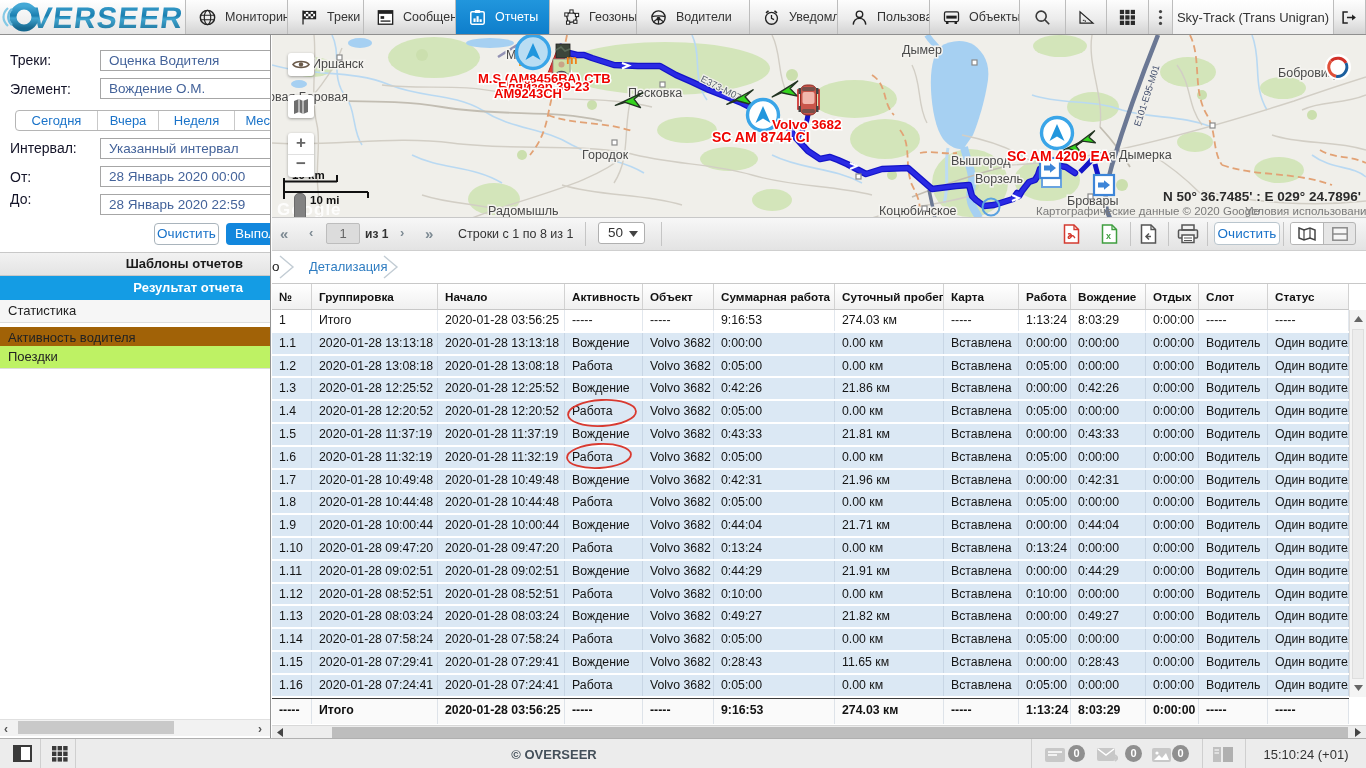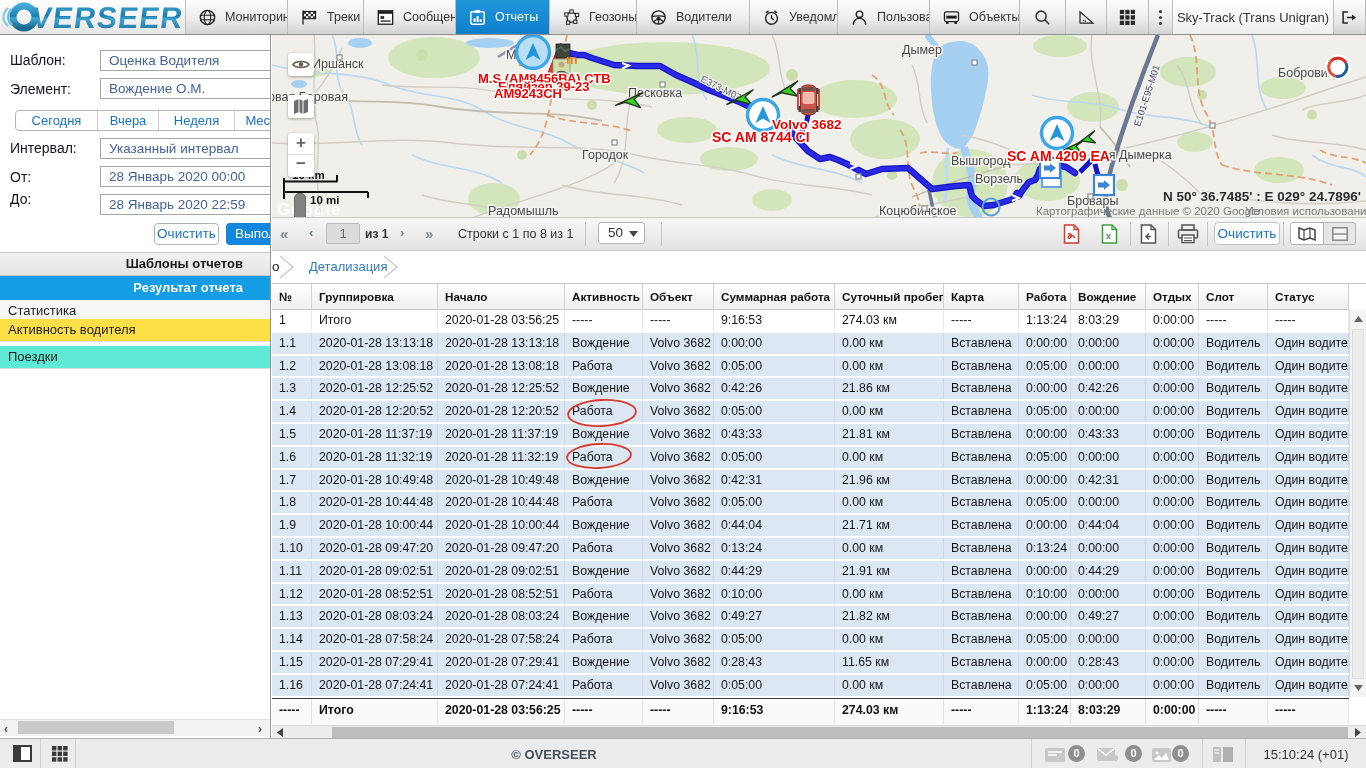--- a/index.html
+++ b/index.html
@@ -156,38 +156,38 @@
       <span class="ic" style="margin:0">
         <svg width="20" height="18" viewBox="0 0 20 18">
           <path d="M8 2.5 H2.5 V15.5 H8" fill="none" stroke="#222" stroke-width="1.8"></path>
           <path d="M7 9 H16" stroke="#222" stroke-width="1.8"></path>
           <path d="M13 5.5 L17.5 9 L13 12.5 Z" fill="#222"></path>
         </svg>
       </span>
     </div>
   </div>
 <div class="abs" style="left:0;top:35px;width:271px;height:703px;background:#fff;border-right:1px solid #949494;overflow:hidden">
-    <div class="sb-lbl" style="top:17px">Шаблон:</div>
+    <div class="sb-lbl" style="top:17px">Треки:</div>
     <div class="sb-inp" style="top:15px">Оценка Водителя</div>
     <div class="sb-lbl" style="top:46px">Элемент:</div>
     <div class="sb-inp" style="top:43px">Вождение О.М.</div>
     <div class="abs" style="left:15px;top:75px;width:256px;height:21px;border:1px solid #b5b5b5;border-radius:4px 0 0 4px;background:#fff;overflow:hidden;white-space:nowrap"><span class="pbt" style="width:82px">Сегодня</span><span class="pbt" style="width:61px">Вчера</span><span class="pbt" style="width:76px">Неделя</span><span class="pbt" style="width:60px;border-right:none">Месяц</span></div>
     <div class="sb-lbl" style="top:105px">Интервал:</div>
     <div class="sb-inp" style="top:103px">Указанный интервал</div>
     <div class="sb-lbl" style="top:134px">От:</div>
     <div class="sb-inp" style="top:131px">28 Январь 2020 00:00</div>
     <div class="sb-lbl" style="top:156px">До:</div>
     <div class="sb-inp" style="top:159px">28 Январь 2020 22:59</div>
     <div class="abs" style="left:154px;top:188px;width:65px;height:22px;border:1px solid #a9b4bc;border-radius:4px;color:#1a73c9;font-size:13.5px;text-align:center;line-height:20px;background:#fff">Очистить</div>
     <div class="abs" style="left:226px;top:188px;width:68px;height:22px;border-radius:4px;color:#fff;font-size:13.5px;padding-left:9px;line-height:22px;background:#1287dd">Выполнить</div>
     <div class="mrow" style="top:217px;height:24px;background:linear-gradient(#f2f2f2,#e4e4e4);border-top:1px solid #c8c8c8;border-bottom:1px solid #c8c8c8;font-weight:bold;color:#1a1a1a;text-align:right;padding:3px 27px 0 0">Шаблоны отчетов</div>
     <div class="mrow" style="top:241px;height:24px;background:#149ce4;font-weight:bold;color:#fff;text-align:right;padding:4px 27px 0 0">Результат отчета</div>
     <div class="mrow" style="top:265px;height:23px;background:#f6f6f6;border-bottom:1px solid #ddd;color:#222;padding:3px 0 0 8px">Статистика</div>
-    <div class="mrow" style="top:284px;height:23px;background:#fde047;border-bottom:1px solid #ddd;color:#222;padding:3px 0 16px 8px">Активность водителя</div>
-    <div class="mrow" style="top:311px;height:23px;background:#5eead4;border-bottom:1px solid #ddd;color:#222;padding:3px 0 0 8px">Поездки</div>
+    <div class="mrow" style="top:292px;height:23px;background:#a16207;border-bottom:1px solid #ddd;color:#222;padding:3px 0 16px 8px">Активность водителя</div>
+    <div class="mrow" style="top:311px;height:23px;background:#bef264;border-bottom:1px solid #ddd;color:#222;padding:3px 0 0 8px">Поездки</div>
     <div class="abs" style="left:0;top:684px;width:270px;height:17px;background:#f2f2f2;border-top:1px solid #e0e0e0">
       <div class="abs" style="left:4px;top:2px;color:#555;font-size:12px;font-weight:bold">‹</div>
       <div class="abs" style="left:18px;top:1px;width:156px;height:13px;background:#c9c9c9"></div>
       <div class="abs" style="left:258px;top:2px;color:#555;font-size:12px;font-weight:bold">›</div>
     </div>
   </div>
 <div class="abs" style="left:272px;top:35px;width:1094px;height:183px;overflow:hidden;background:#f0efea;border-bottom:1px solid #c8c8c8">
     <svg width="1094" height="183" viewBox="0 0 1094 183" style="position:absolute;left:0;top:0">
       <ellipse cx="162.0" cy="22.5" rx="46.0" ry="20.5" fill="#d3e5ba"></ellipse>
       <ellipse cx="393.0" cy="33.5" rx="105.0" ry="26.5" fill="#d3e5ba"></ellipse>

